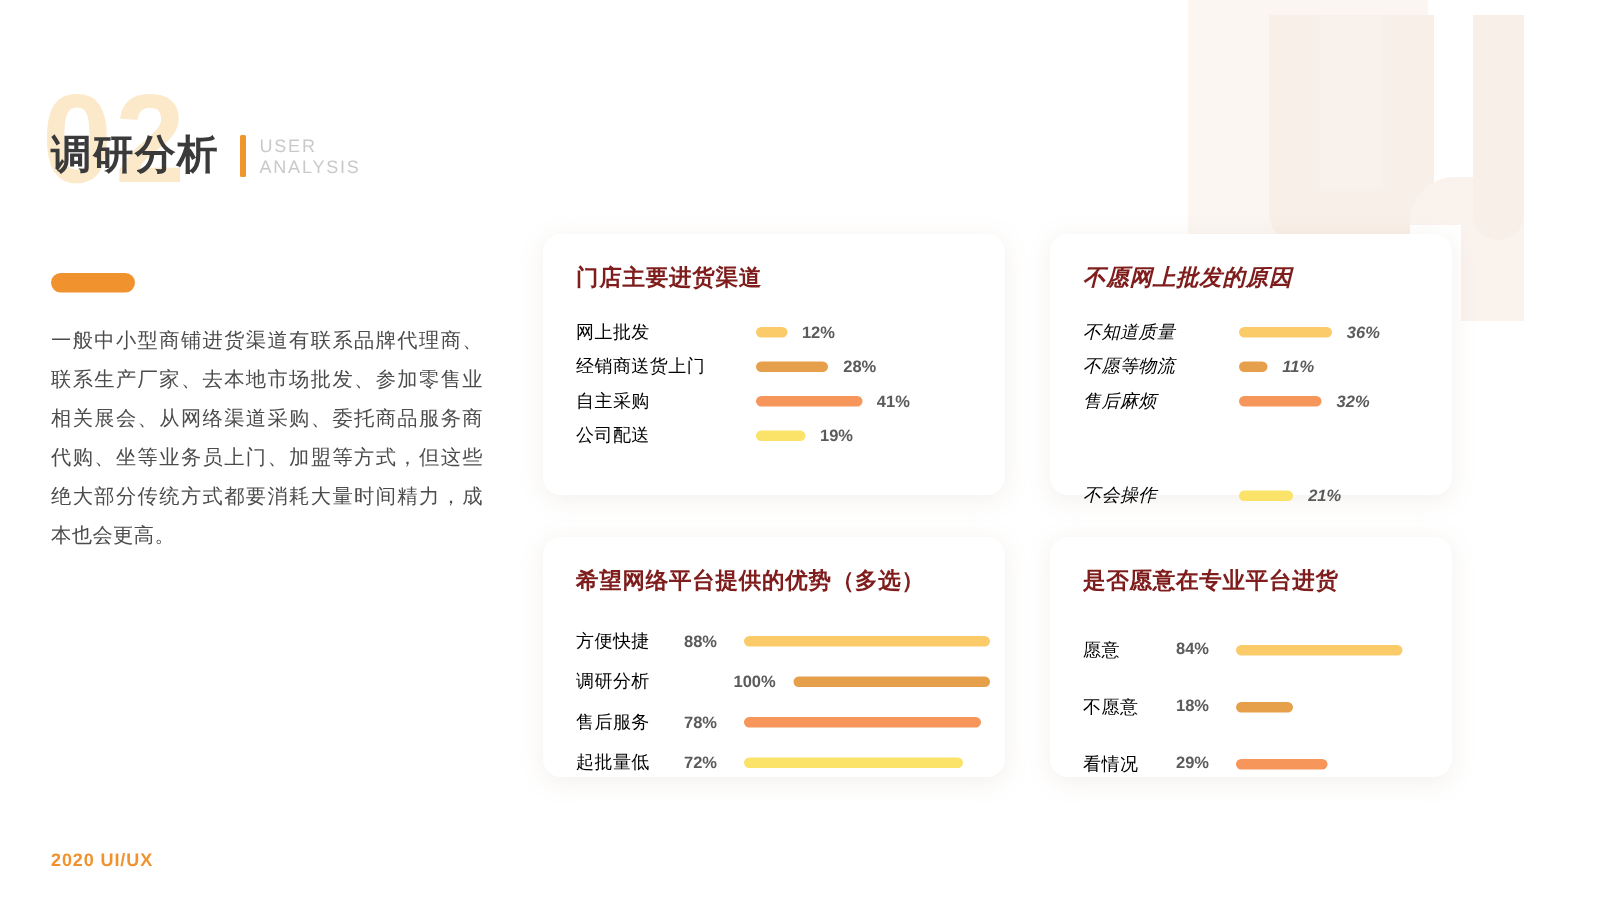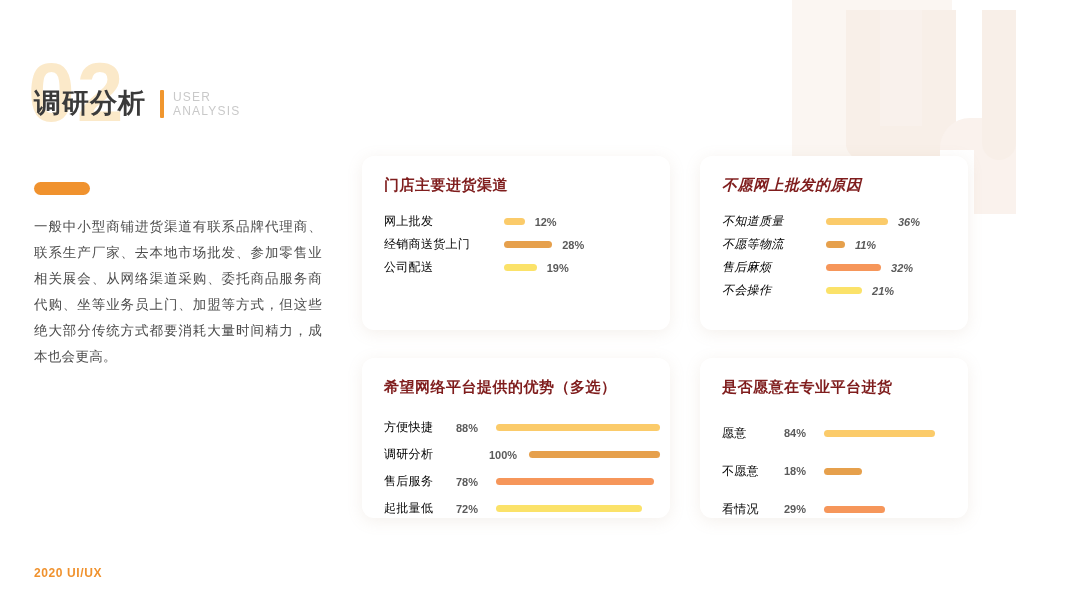--- a/index.html
+++ b/index.html
@@ -120,20 +120,25 @@
           <span class="lbl" style="position: absolute; left: 0px;">网上批发</span>
           <span class="bar" style="background: rgb(251, 203, 106); width: 20.64px; position: absolute; left: 120px;"></span>
           <span class="pct" style="position: absolute; left: 150.64px;">12%</span>
         </div>
         <div class="row" style="height: 23px; position: relative;">
           <span class="lbl" style="position: absolute; left: 0px;">经销商送货上门</span>
           <span class="bar" style="background: rgb(230, 160, 76); width: 48.16px; position: absolute; left: 120px;"></span>
           <span class="pct" style="position: absolute; left: 178.16px;">28%</span>
         </div>
         <div class="row" style="height: 23px; position: relative;">
+          <span class="lbl" style="position: absolute; left: 0px;">自主采购</span>
+          <span class="bar" style="background: rgb(246, 150, 90); width: 70.52px; position: absolute; left: 120px;"></span>
+          <span class="pct" style="position: absolute; left: 200.52px;">41%</span>
+        </div>
+        <div class="row" style="height: 23px; position: relative;">
           <span class="lbl" style="position: absolute; left: 0px;">公司配送</span>
           <span class="bar" style="background: rgb(251, 226, 105); width: 32.68px; position: absolute; left: 120px;"></span>
           <span class="pct" style="position: absolute; left: 162.68px;">19%</span>
         </div>
       </div>
     </div>
   <div class="card mode-a" id="card1">
       <div class="card-title">不愿网上批发的原因</div>
       <div class="rows">
         <div class="row" style="height: 23px; position: relative;">
@@ -144,21 +149,21 @@
         <div class="row" style="height: 23px; position: relative;">
           <span class="lbl" style="position: absolute; left: 0px;">不愿等物流</span>
           <span class="bar" style="background: rgb(230, 160, 76); width: 18.92px; position: absolute; left: 104px;"></span>
           <span class="pct" style="position: absolute; left: 132.92px;">11%</span>
         </div>
         <div class="row" style="height: 23px; position: relative;">
           <span class="lbl" style="position: absolute; left: 0px;">售后麻烦</span>
           <span class="bar" style="background: rgb(246, 150, 90); width: 55.04px; position: absolute; left: 104px;"></span>
           <span class="pct" style="position: absolute; left: 169.04px;">32%</span>
         </div>
-        <div class="row" style="height: 23px; position: relative;">
+        <div class="row" style="height: 23px; position: relative; margin-top: 40px;">
           <span class="lbl" style="position: absolute; left: 0px;">不会操作</span>
           <span class="bar" style="background: rgb(251, 226, 105); width: 36.12px; position: absolute; left: 104px;"></span>
           <span class="pct" style="position: absolute; left: 150.12px;">21%</span>
         </div>
       </div>
     </div>
   <div class="card mode-b" id="card2">
       <div class="card-title">希望网络平台提供的优势（多选）</div>
       <div class="rows">
         <div class="row" style="height: 27px;">

